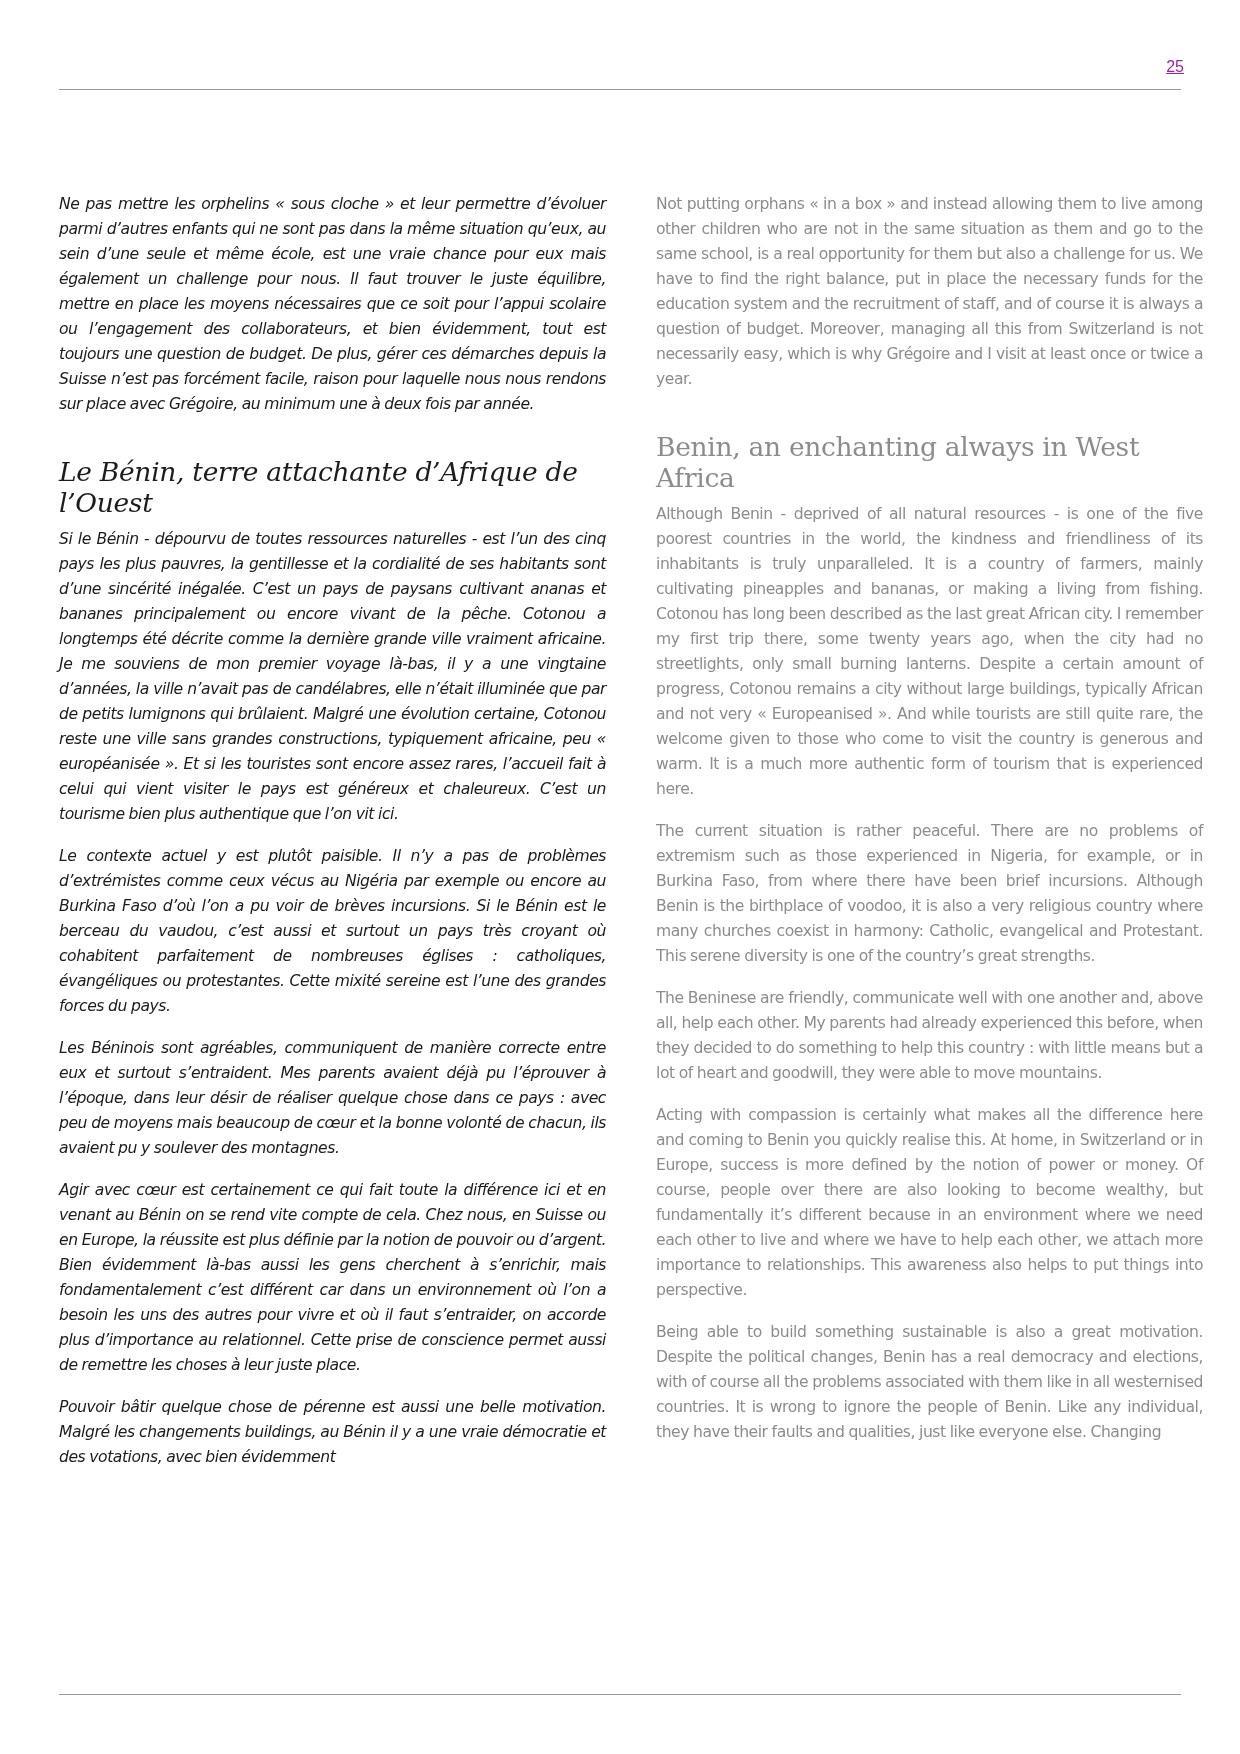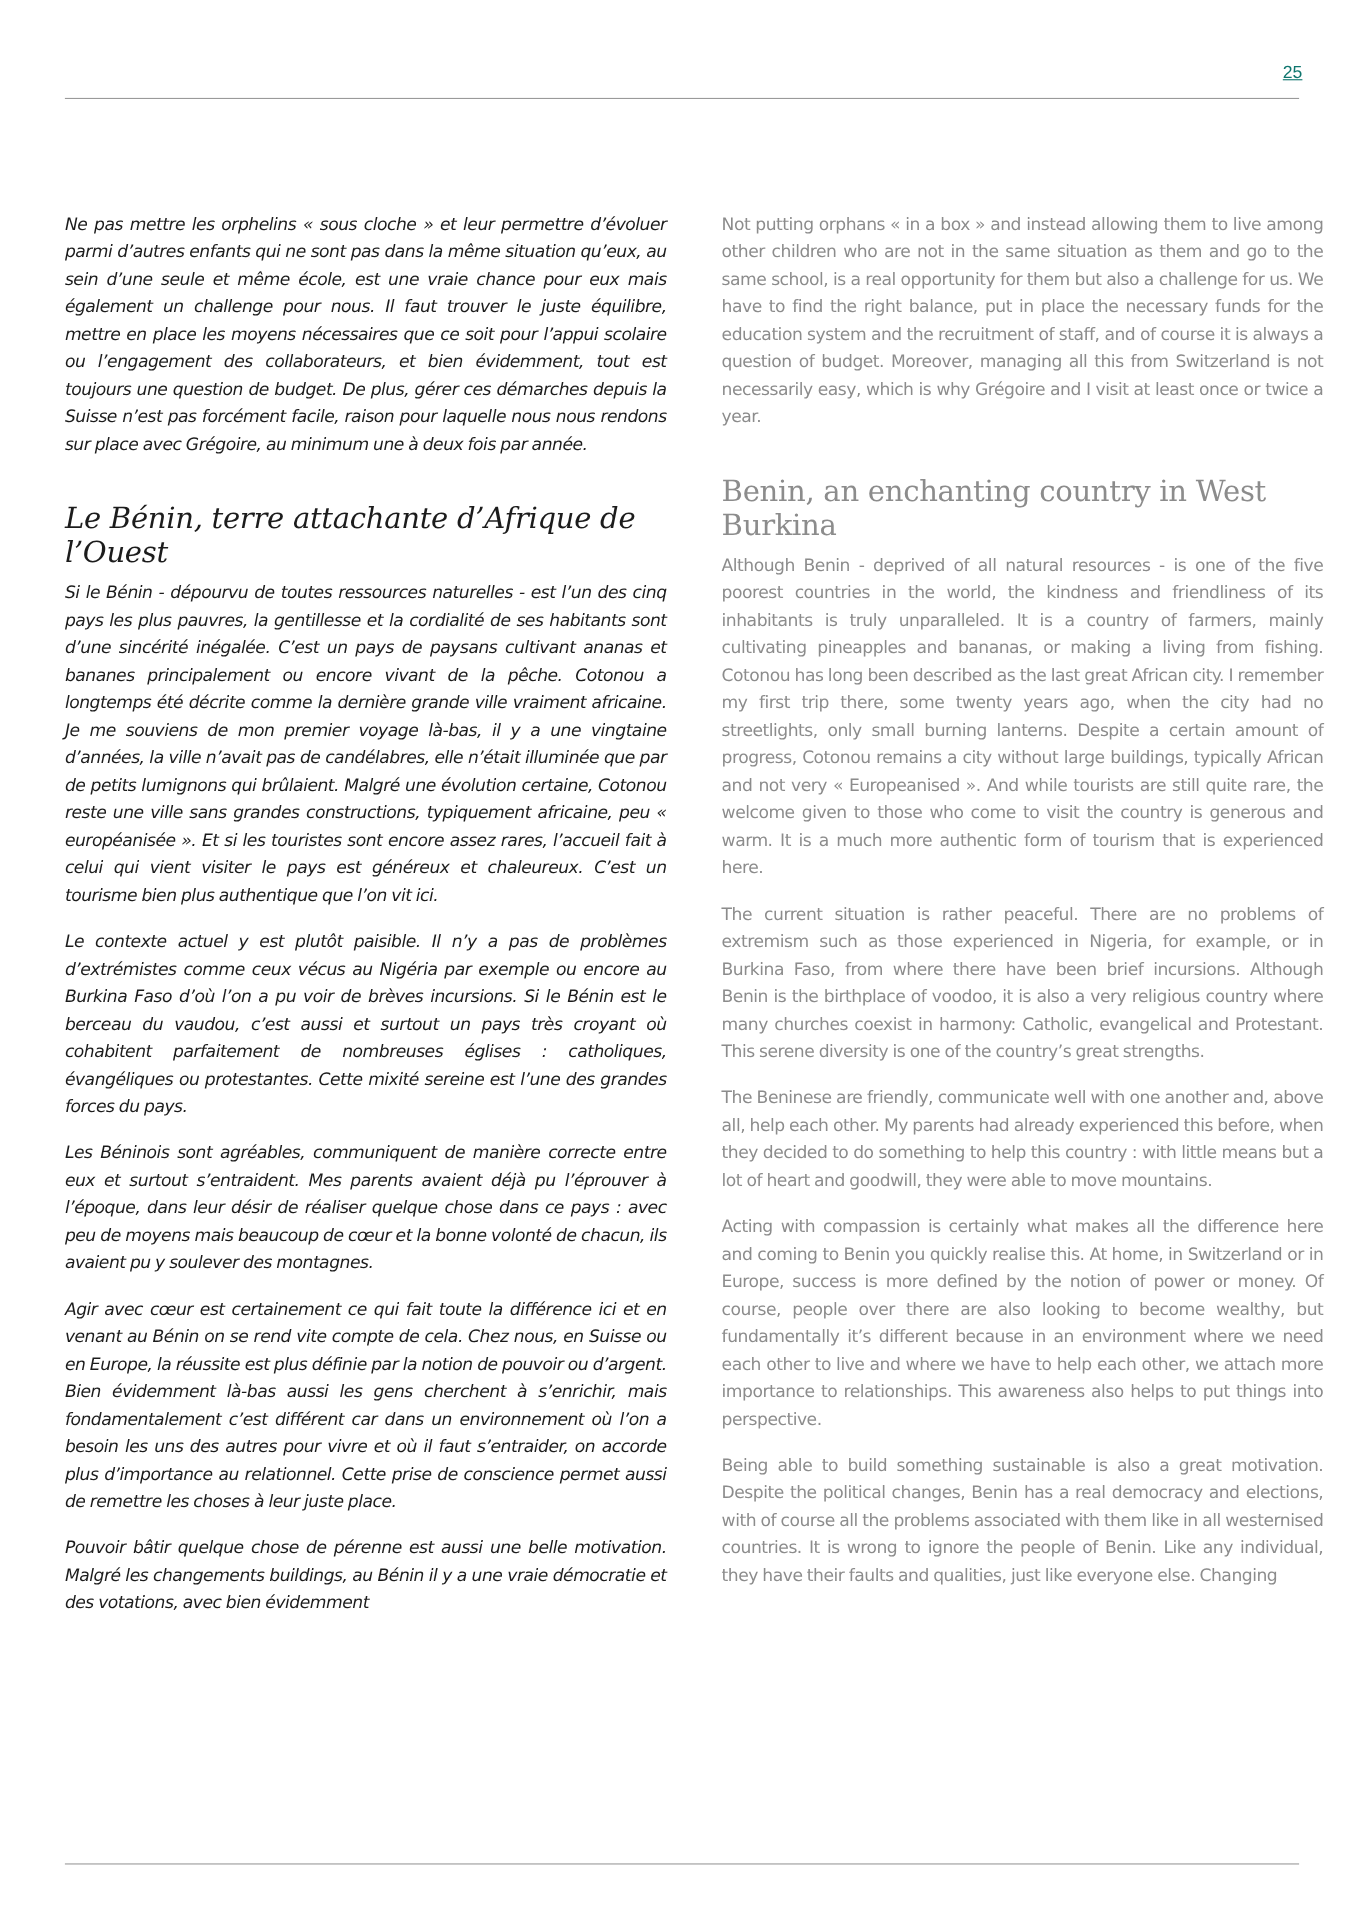--- a/index.html
+++ b/index.html
@@ -13,21 +13,21 @@
       position: relative;
       overflow: hidden;
       font-family: "DejaVu Sans", sans-serif;
     }
     .page-number {
       position: absolute;
       top: 58px;
       right: 56px;
       font-family: "Liberation Sans", sans-serif;
       font-size: 16px;
-      color: #0f766e;
+      color: #a21caf;
       text-decoration: underline;
     }
     .rule {
       position: absolute;
       left: 59px;
       width: 1122px;
       height: 0;
       border-top: 1.5px solid #9a9a9a;
     }
     .rule.top { top: 89px; }
@@ -74,21 +74,21 @@
     <h2>Le Bénin, terre attachante d’Afrique de l’Ouest</h2>
     <p>Si le Bénin - dépourvu de toutes ressources naturelles - est l’un des cinq pays les plus pauvres, la gentillesse et la cordialité de ses habitants sont d’une sincérité inégalée. C’est un pays de paysans cultivant ananas et bananes principalement ou encore vivant de la pêche. Cotonou a longtemps été décrite comme la dernière grande ville vraiment africaine. Je me souviens de mon premier voyage là-bas, il y a une vingtaine d’années, la ville n’avait pas de candélabres, elle n’était illuminée que par de petits lumignons qui brûlaient. Malgré une évolution certaine, Cotonou reste une ville sans grandes constructions, typiquement africaine, peu « européanisée ». Et si les touristes sont encore assez rares, l’accueil fait à celui qui vient visiter le pays est généreux et chaleureux. C’est un tourisme bien plus authentique que l’on vit ici.</p>
     <p>Le contexte actuel y est plutôt paisible. Il n’y a pas de problèmes d’extrémistes comme ceux vécus au Nigéria par exemple ou encore au Burkina Faso d’où l’on a pu voir de brèves incursions. Si le Bénin est le berceau du vaudou, c’est aussi et surtout un pays très croyant où cohabitent parfaitement de nombreuses églises : catholiques, évangéliques ou protestantes. Cette mixité sereine est l’une des grandes forces du pays.</p>
     <p>Les Béninois sont agréables, communiquent de manière correcte entre eux et surtout s’entraident. Mes parents avaient déjà pu l’éprouver à l’époque, dans leur désir de réaliser quelque chose dans ce pays : avec peu de moyens mais beaucoup de cœur et la bonne volonté de chacun, ils avaient pu y soulever des montagnes.</p>
     <p>Agir avec cœur est certainement ce qui fait toute la différence ici et en venant au Bénin on se rend vite compte de cela. Chez nous, en Suisse ou en Europe, la réussite est plus définie par la notion de pouvoir ou d’argent. Bien évidemment là-bas aussi les gens cherchent à s’enrichir, mais fondamentalement c’est différent car dans un environnement où l’on a besoin les uns des autres pour vivre et où il faut s’entraider, on accorde plus d’importance au relationnel. Cette prise de conscience permet aussi de remettre les choses à leur juste place.</p>
     <p>Pouvoir bâtir quelque chose de pérenne est aussi une belle motivation. Malgré les changements buildings, au Bénin il y a une vraie démocratie et des votations, avec bien évidemment</p>
   </div>
 
   <div class="col right">
     <p>Not putting orphans « in a box » and instead allowing them to live among other children who are not in the same situation as them and go to the same school, is a real opportunity for them but also a challenge for us. We have to find the right balance, put in place the necessary funds for the education system and the recruitment of staff, and of course it is always a question of budget. Moreover, managing all this from Switzerland is not necessarily easy, which is why Grégoire and I visit at least once or twice a year.</p>
-    <h2>Benin, an enchanting country in West Burkina</h2>
+    <h2>Benin, an enchanting always in West Africa</h2>
     <p>Although Benin - deprived of all natural resources - is one of the five poorest countries in the world, the kindness and friendliness of its inhabitants is truly unparalleled. It is a country of farmers, mainly cultivating pineapples and bananas, or making a living from fishing. Cotonou has long been described as the last great African city. I remember my first trip there, some twenty years ago, when the city had no streetlights, only small burning lanterns. Despite a certain amount of progress, Cotonou remains a city without large buildings, typically African and not very « Europeanised ». And while tourists are still quite rare, the welcome given to those who come to visit the country is generous and warm. It is a much more authentic form of tourism that is experienced here.</p>
     <p>The current situation is rather peaceful. There are no problems of extremism such as those experienced in Nigeria, for example, or in Burkina Faso, from where there have been brief incursions. Although Benin is the birthplace of voodoo, it is also a very religious country where many churches coexist in harmony: Catholic, evangelical and Protestant. This serene diversity is one of the country’s great strengths.</p>
     <p>The Beninese are friendly, communicate well with one another and, above all, help each other. My parents had already experienced this before, when they decided to do something to help this country : with little means but a lot of heart and goodwill, they were able to move mountains.</p>
     <p>Acting with compassion is certainly what makes all the difference here and coming to Benin you quickly realise this. At home, in Switzerland or in Europe, success is more defined by the notion of power or money. Of course, people over there are also looking to become wealthy, but fundamentally it’s different because in an environment where we need each other to live and where we have to help each other, we attach more importance to relationships. This awareness also helps to put things into perspective.</p>
     <p>Being able to build something sustainable is also a great motivation. Despite the political changes, Benin has a real democracy and elections, with of course all the problems associated with them like in all westernised countries. It is wrong to ignore the people of Benin. Like any individual, they have their faults and qualities, just like everyone else. Changing</p>
   </div>
 
   <div class="rule bottom"></div>
 </div>
 

